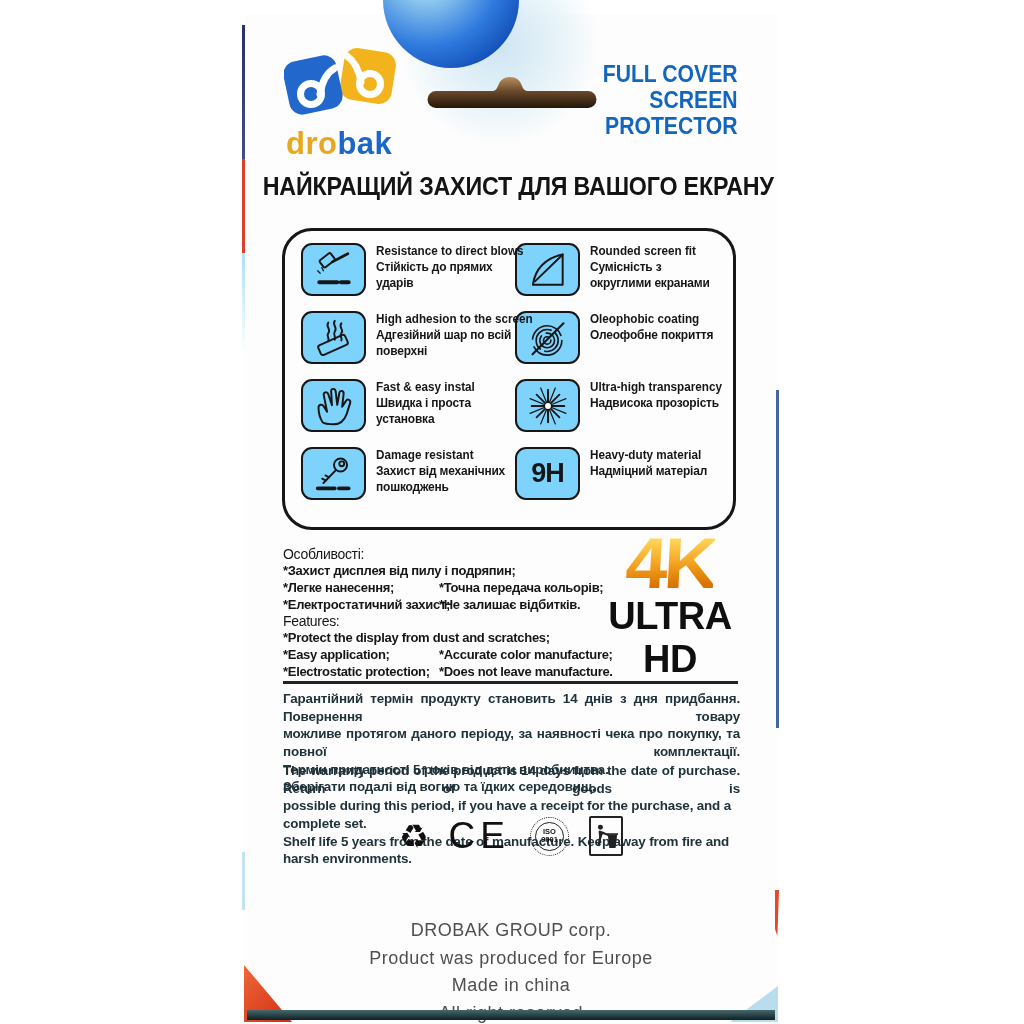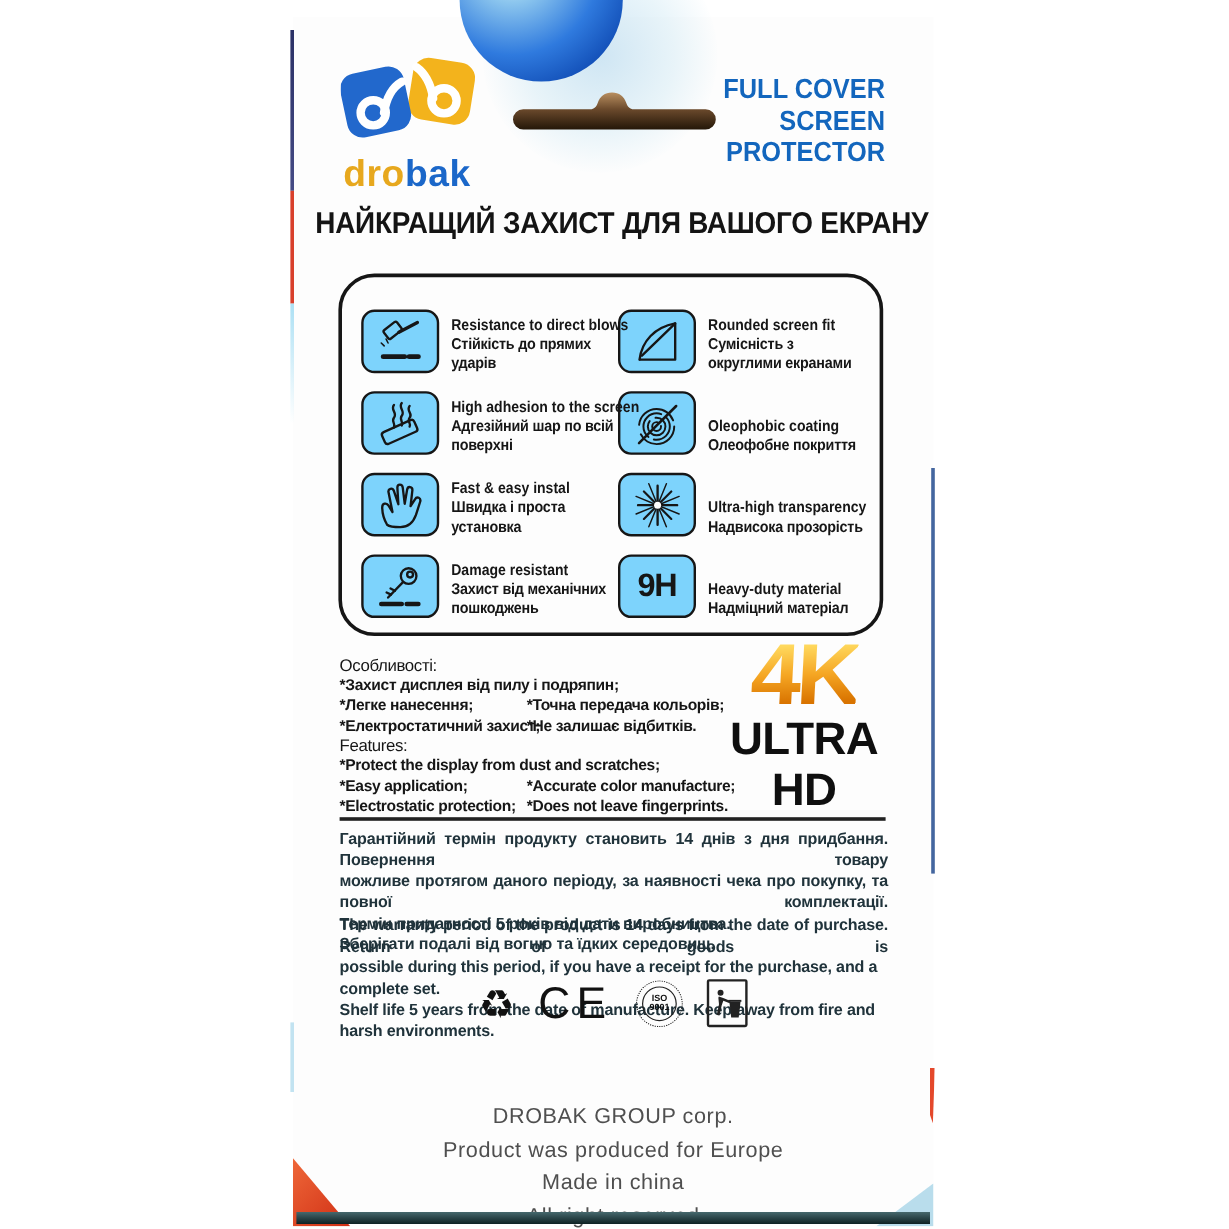--- a/index.html
+++ b/index.html
@@ -23,21 +23,21 @@
   .tagline{position:absolute;right:40px;top:48px;text-align:right;color:#1366bd;font-weight:800;
            font-size:23px;line-height:1.12;transform:scaleX(.92);transform-origin:right top;}
 
   .headline{position:absolute;top:158px;left:0;width:100%;text-align:center;font-size:25px;font-weight:800;
             white-space:nowrap;transform:scaleX(.93);letter-spacing:-.2px;color:#141414;}
 
   
   .fbox{position:absolute;left:38px;top:214px;width:454px;height:302px;border:3px solid #161616;
         border-radius:30px;box-sizing:border-box;display:grid;grid-template-columns:1fr 1fr;
         grid-auto-rows:1fr;padding:12px 10px 12px 16px;column-gap:6px;background:#fdfdfd;}
-  .fcell{display:flex;align-items:flex-end;gap:10px;min-width:0;}
+  .fcell{display:flex;align-items:flex-start;gap:10px;min-width:0;}
   .ficon{width:65px;height:53px;border:2.6px solid #161616;border-radius:11px;box-sizing:border-box;
          flex:none;display:flex;align-items:center;justify-content:center;background:#7dd3fc;}
   .ficon svg{display:block;}
   .nineH{font-size:27px;font-weight:700;letter-spacing:-1px;color:#161616;}
   .ftext{font-size:13px;line-height:1.24;width:158px;}
   .ftitle{display:block;white-space:nowrap;font-weight:700;transform:scaleX(.9);transform-origin:left center;}
   .fsub{display:block;font-weight:600;transform:scaleX(.92);transform-origin:left center;width:108%;letter-spacing:-.2px;}
 
   
   .feat{position:absolute;left:39px;width:350px;font-size:13px;font-weight:600;line-height:1.3;letter-spacing:-.3px;}
@@ -259,21 +259,21 @@
       </div>
     </div>
 
     <div class="feat en">
       <div class="h">Features:</div>
       <div>*Protect the display from dust and scratches;</div>
       <div class="feat-cols">
         <div>*Easy application;</div>
         <div>*Accurate color manufacture;</div>
         <div>*Electrostatic protection;</div>
-        <div>*Does not leave fingerprints.</div>
+        <div>*Does not leave manufacture.</div>
       </div>
     </div>
 
     <div class="uhd">
       <span class="uhd-4k">4K</span>
       <div class="uhd-hd">ULTRA HD</div>
     </div>
 
     <div class="sep"></div>
 

